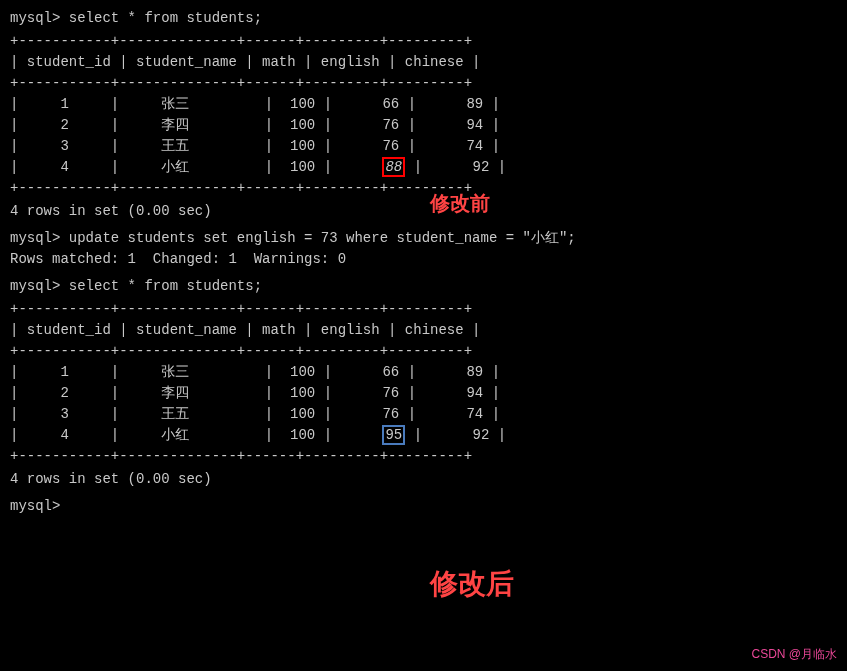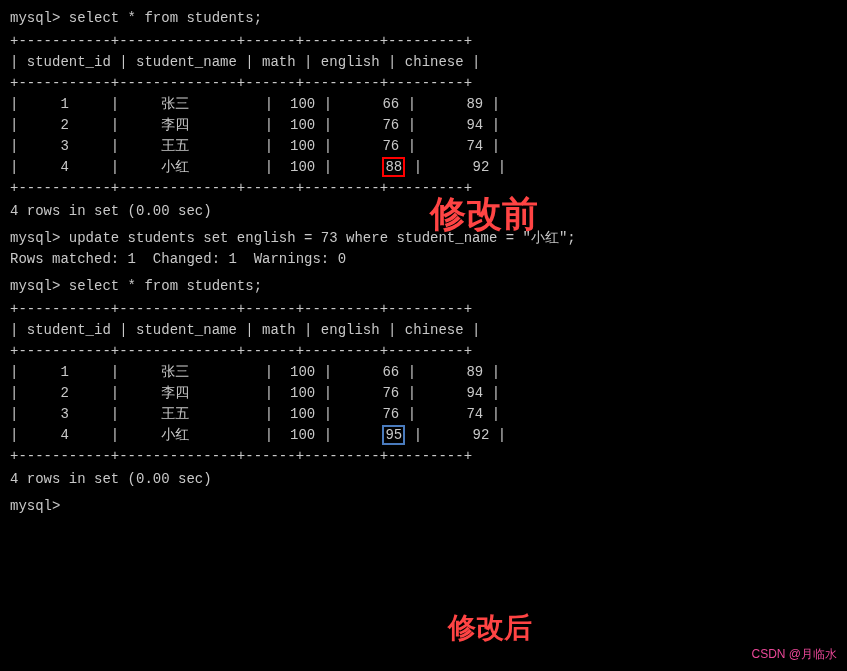--- a/index.html
+++ b/index.html
@@ -32,21 +32,21 @@
     .table-line {
       white-space: pre;
       line-height: 1.5;
       color: #c8c8c8;
     }
 
     .annotation-before {
       position: absolute;
       color: #ff4444;
       font-family: 'Microsoft YaHei', SimHei, sans-serif;
-      font-size: 36px;
+      font-size: 20px;
       font-weight: bold;
     }
 
     .annotation-after {
       position: absolute;
       color: #ff4444;
       font-family: 'Microsoft YaHei', SimHei, sans-serif;
       font-size: 28px;
       font-weight: bold;
     }
@@ -57,20 +57,21 @@
       right: 10px;
       color: #ec4899;
       font-size: 12px;
       font-family: Arial, sans-serif;
     }
 
     .inline-highlight {
       display: inline;
       border: 2px solid #ff0000;
       padding: 0 1px;
+      font-style: italic;
     }
 
     .inline-highlight-blue {
       display: inline;
       border: 2px solid #4a7bbd;
       padding: 0 1px;
     }
   </style>
 </head>
 <body>
@@ -123,15 +124,15 @@
   <div class="terminal-line">4 rows in set (0.00 sec)</div>
 
   <div style="height: 6px;"></div>
 
   <div class="terminal-line"><span class="prompt">mysql&gt; </span></div>
 
 </div>
 
 <div class="annotation-before" style="top: 190px; left: 430px;">修改前</div>
 
-<div class="annotation-after" style="top: 565px; left: 448px; margin-top: 44px;">修改后</div>
+<div class="annotation-after" style="top: 565px; left: 430px;">修改后</div>
 
 <div class="csdn-watermark">CSDN @月临水</div>
 
 </body></html>

